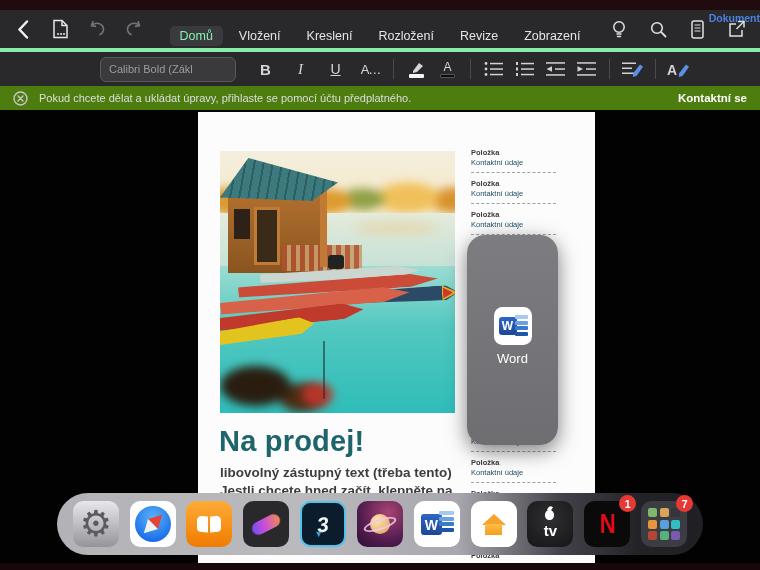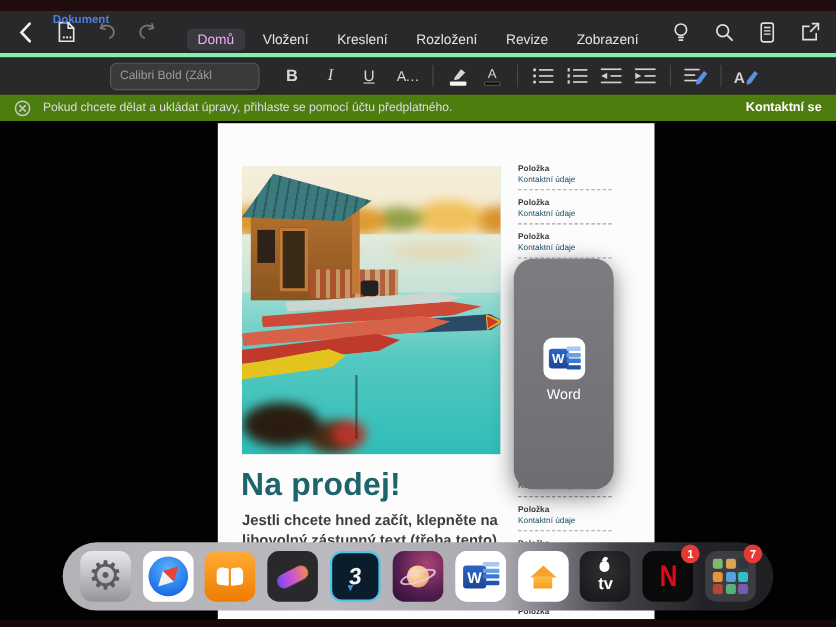--- a/index.html
+++ b/index.html
@@ -10,25 +10,25 @@
     position:relative; color:#e8e8ea;
   }
   .app { position:absolute; left:0; top:10px; width:760px; height:553px; background:#020202; }
 
   
   .topbar { position:relative; height:38px; background:#29292b; }
   .tb-left { position:absolute; left:12px; top:0; height:38px; display:flex; align-items:center; gap:15px; }
   .tb-right { position:absolute; right:13px; top:0; height:38px; display:flex; align-items:center; gap:17px; }
   .icon-btn { display:flex; align-items:center; justify-content:center; width:22px; height:26px; }
   .dim { opacity:.5; }
-  .tb-center { position:absolute; left:4px; right:0; top:2px; text-align:left; pointer-events:none;margin-left:44px; }
+  .tb-center { position:absolute; left:16px; right:0; top:2px; text-align:right; pointer-events:none;margin-left:44px; }
   .doc-title { font-size:10.5px; font-weight:bold; color:#4d7fe0; }
   .tabs { position:absolute; left:0; right:0; top:16px; display:flex; justify-content:center; gap:6px; }
   .tab { font-size:12.5px; color:#e4e4e6; padding:3px 10px; border-radius:5px; }
-  .tab.active { background:#3a3a3e; color:#f0abfc; }
+  .tab.active { background:#3a3a3e; color:#86efac; }
 
   
   .toolbar2 { height:38px; background:#29292b; border-top:4px solid #86efac; display:flex; align-items:center; }
   .font-field { margin-left:100px; width:136px; height:25px; background:#3a3a3c; border:1px solid #59595b;
     border-radius:6px; display:flex; align-items:center; padding:0 8px; overflow:hidden; }
   .font-field span { font-size:11px; color:#9c9c9e; white-space:nowrap; }
   .tb-btn { width:31px; height:30px; display:flex; align-items:center; justify-content:center; flex-direction:column; color:#d6d6d8; }
   .b-bold { font-weight:bold; font-size:15px; }
   .b-italic { font-style:italic; font-family:"Liberation Serif",serif; font-size:15px; }
   .b-under { text-decoration:underline; font-size:14px; }
@@ -439,22 +439,22 @@
         </div>
           <div class="contact-block">
           <div class="c-item">Položka</div>
           <div class="c-details">Kontaktní údaje</div>
 
         </div>
         </div>
 
       <div class="doc-heading">Na prodej!</div>
       <div class="doc-body">
+        <div>libovolný zástupný text (třeba tento)</div>
         <div>Jestli chcete hned začít, klepněte na</div>
-        <div>libovolný zástupný text (třeba tento)</div>
       </div>
     </div>
   </div>
 
   <div class="overlay-panel">
     <div class="word-tile">
       <span class="word-sq">W</span>
       <span class="word-bars">
           <i class="wb1"></i>
           <i class="wb2"></i>

